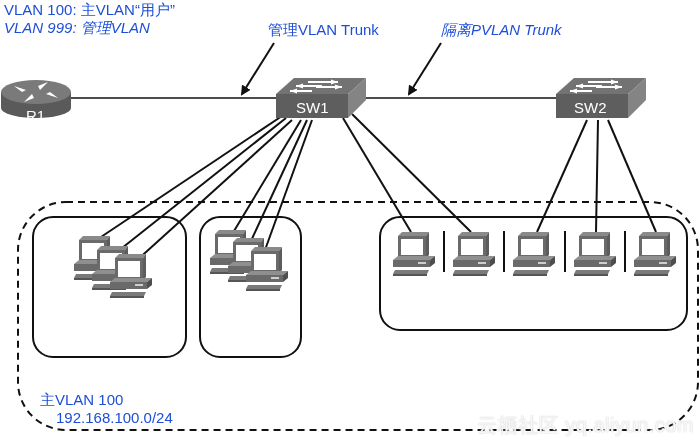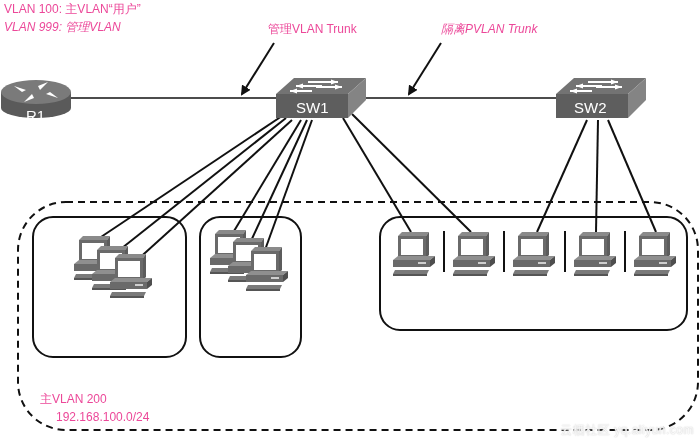--- a/index.html
+++ b/index.html
@@ -1,38 +1,38 @@
 <!DOCTYPE html>
 <html><head>
 <meta charset="utf-8">
 <style>
   html, body { margin: 0; padding: 0; background: #ffffff; }
   body { width: 700px; height: 447px; position: relative; overflow: hidden;
          font-family: "Liberation Sans", "DejaVu Sans", sans-serif; color: #111; }
-  .txt { position: absolute; font-size: 12px; line-height: 17px; white-space: nowrap; color: #ec4899; text-align: right; }
+  .txt { position: absolute; font-size: 15px; line-height: 17px; white-space: nowrap; color: #1d4ed8; text-align: right; }
   .devlabel { fill: #ffffff; font-family: "Liberation Sans", "DejaVu Sans", sans-serif; font-size: 15px; }
-  .watermark { position: absolute; right: 6px; bottom: 8px; font-size: 12px; color: rgba(255,255,255,0.85);
+  .watermark { position: absolute; right: 6px; bottom: 8px; font-size: 20px; color: rgba(255,255,255,0.85);
                text-shadow: 0 0 1px #ccc, 0 0 2px #ddd; letter-spacing: 0.5px; }
   svg { position: absolute; left: 0; top: 0; }
 </style>
 </head>
 <body>
 
 <div class="txt" style="left:4px;top:1px;">VLAN 100: 主VLAN“用户”</div>
 <div class="txt" style="left:4px;top:19px;font-style:italic;">VLAN 999: 管理VLAN</div>
 <div class="txt" style="left:268px;top:21px;">管理VLAN Trunk</div>
 <div class="txt" style="left:441px;top:21px;font-style:italic;">隔离PVLAN Trunk</div>
 
 <div class="txt" style="left:56px;top:314px;">团体</div>
 <div class="txt" style="left:56px;top:332px;">VLAN 101</div>
 <div class="txt" style="left:214px;top:314px;">团体</div>
 <div class="txt" style="left:214px;top:332px;">VLAN 102</div>
 <div class="txt" style="left:394px;top:288px;">隔离</div>
 <div class="txt" style="left:394px;top:306px;">VLAN 199</div>
-<div class="txt" style="left:40px;top:391px;">主VLAN 200</div>
+<div class="txt" style="left:40px;top:391px;">主VLAN 100</div>
 <div class="txt" style="left:56px;top:409px;">192.168.100.0/24</div>
 
 <svg width="700" height="447" viewBox="0 0 700 447">
   <defs>
     <marker id="arrowhead" markerWidth="10" markerHeight="10" refX="8" refY="5" orient="auto" markerUnits="userSpaceOnUse">
       <path d="M0,0 L10,5 L0,10 z" fill="#111"></path>
     </marker>
 
     <g id="pc">
 

